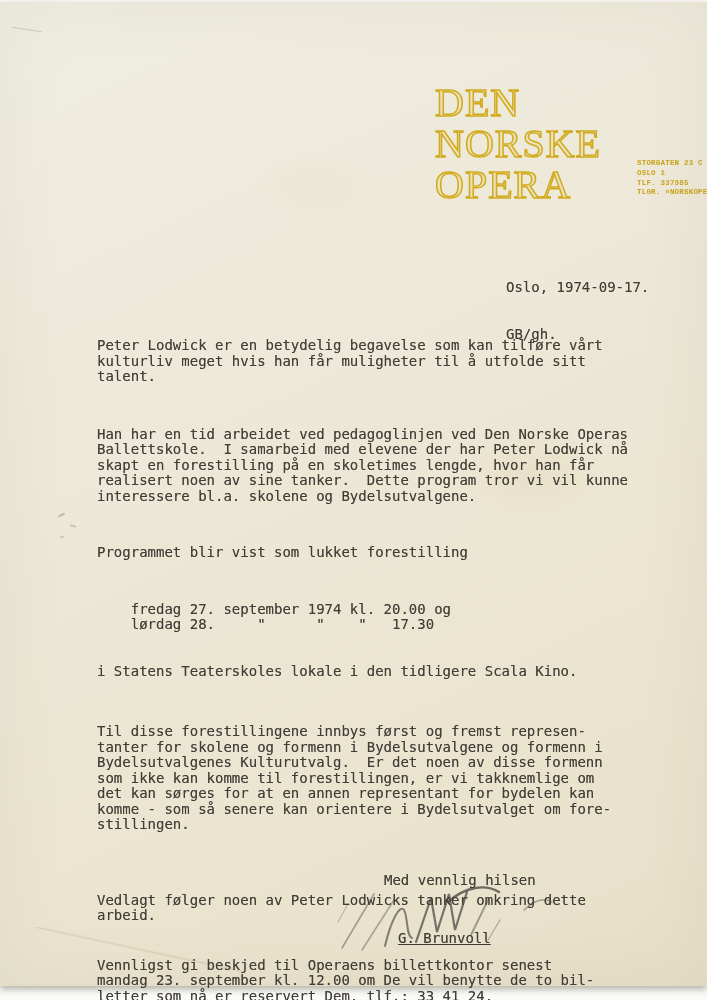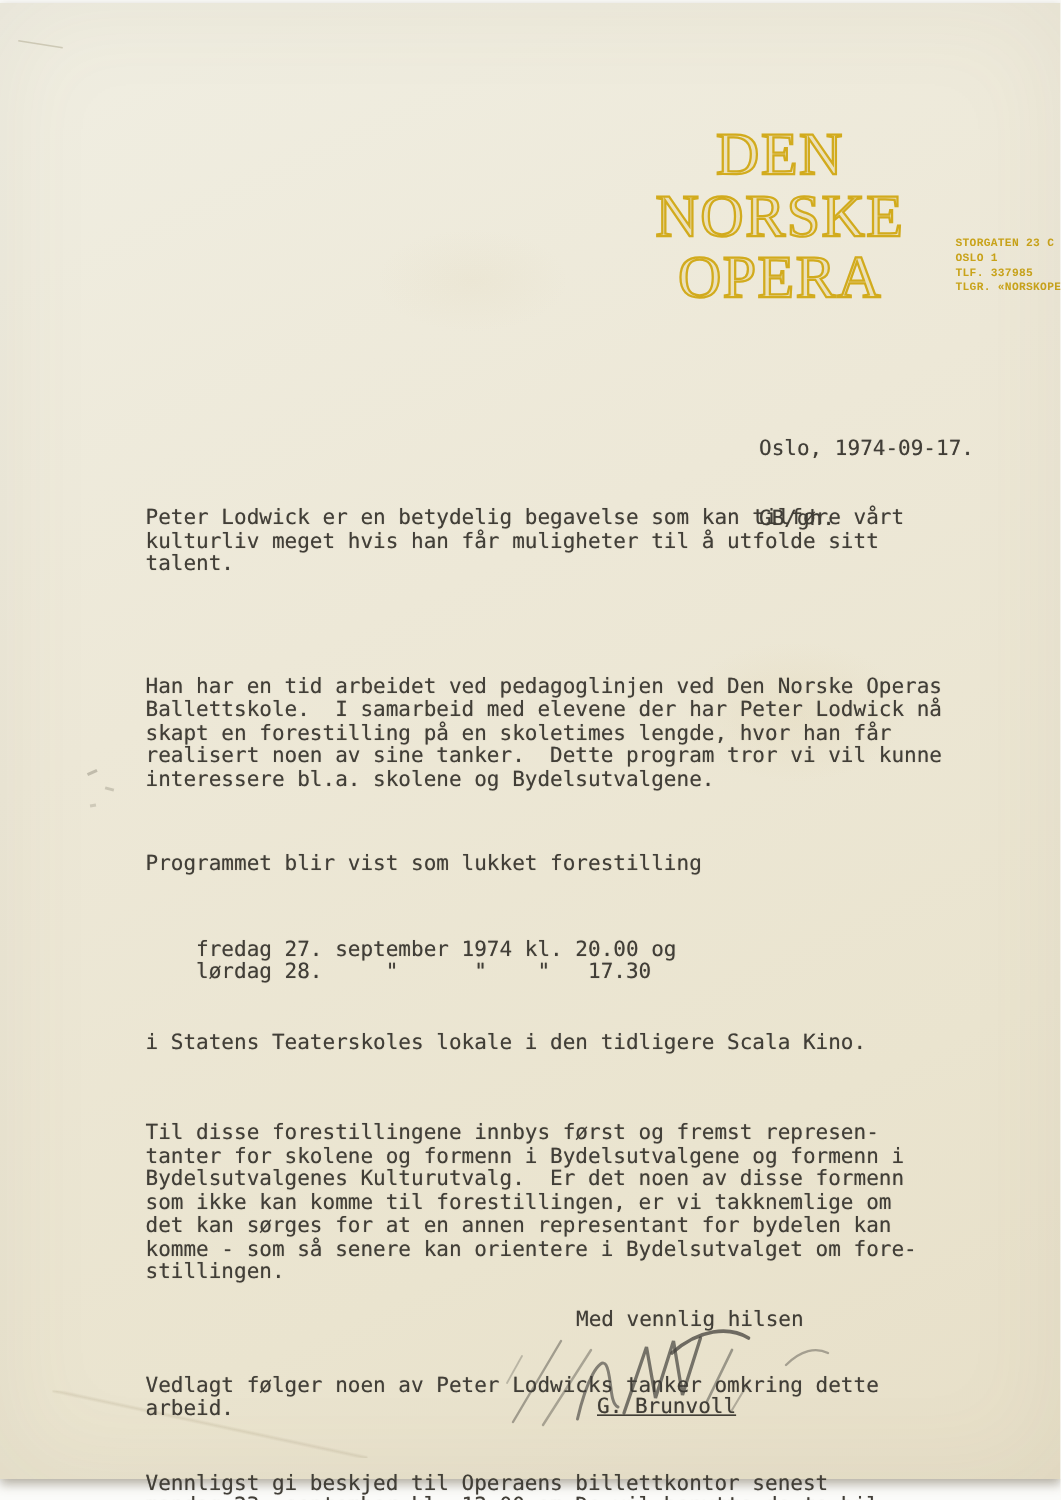--- a/index.html
+++ b/index.html
@@ -30,41 +30,41 @@
     background:rgba(150,140,110,.35);transform:rotate(9deg);}
   .pencil-dot1{position:absolute;left:58px;top:512px;width:7px;height:2px;
     background:rgba(100,95,80,.32);transform:rotate(-25deg);}
   .pencil-dot2{position:absolute;left:70px;top:523px;width:6px;height:2px;
     background:rgba(100,95,80,.26);transform:rotate(15deg);}
   .pencil-dot3{position:absolute;left:60px;top:534px;width:4px;height:2px;
     background:rgba(100,95,80,.22);transform:rotate(-10deg);}
 
   
   .logo-lines{
-    position:absolute;left:435px;top:80px;width:170px;text-align:center;
+    position:absolute;left:435px;top:80px;width:170px;text-align:left;
     font-family:"Liberation Serif",serif;font-weight:400;
     font-size:40px;line-height:41px;letter-spacing:1px;
     color:rgba(224,190,60,.18);
     -webkit-text-stroke:1.5px #d2ab1d;
   }
   .logo-address{
     position:absolute;left:637px;top:157px;
     font-family:Liberation Mono, monospace;
     font-size:7.5px;font-weight:bold;line-height:9.8px;
     letter-spacing:.2px;color:#c9a31a;white-space:nowrap;
   }
   
   .type{
     color:#413e37;font-size:14px;line-height:15.5px;
     white-space:pre-wrap;text-shadow:0 0 .5px rgba(65,62,55,.55);
   }
-  .dateline{position:absolute;left:506px;top:259px;}
+  .dateline{position:absolute;left:506px;top:247px;}
   .letter-body{position:absolute;left:97px;top:305px;width:548px;}
   .para{margin:0;}
-  .mb21{margin-bottom:35px}.mb10{margin-bottom:10px}.mb4{margin-bottom:0}
+  .mb21{margin-bottom:11px}.mb10{margin-bottom:10px}.mb4{margin-bottom:0}
   .mb14{margin-bottom:14px}.mb15{margin-bottom:29px}.mb13{margin-bottom:3px}
   .mb30{margin-bottom:30px}
   .closing{position:absolute;left:384px;top:871px;}
   .sig-name{position:absolute;left:398px;top:929px;text-decoration:underline;}
   .sig-svg{position:absolute;left:328px;top:878px;pointer-events:none;}
 </style>
 </head>
 <body>
 
 <div class="paper">

